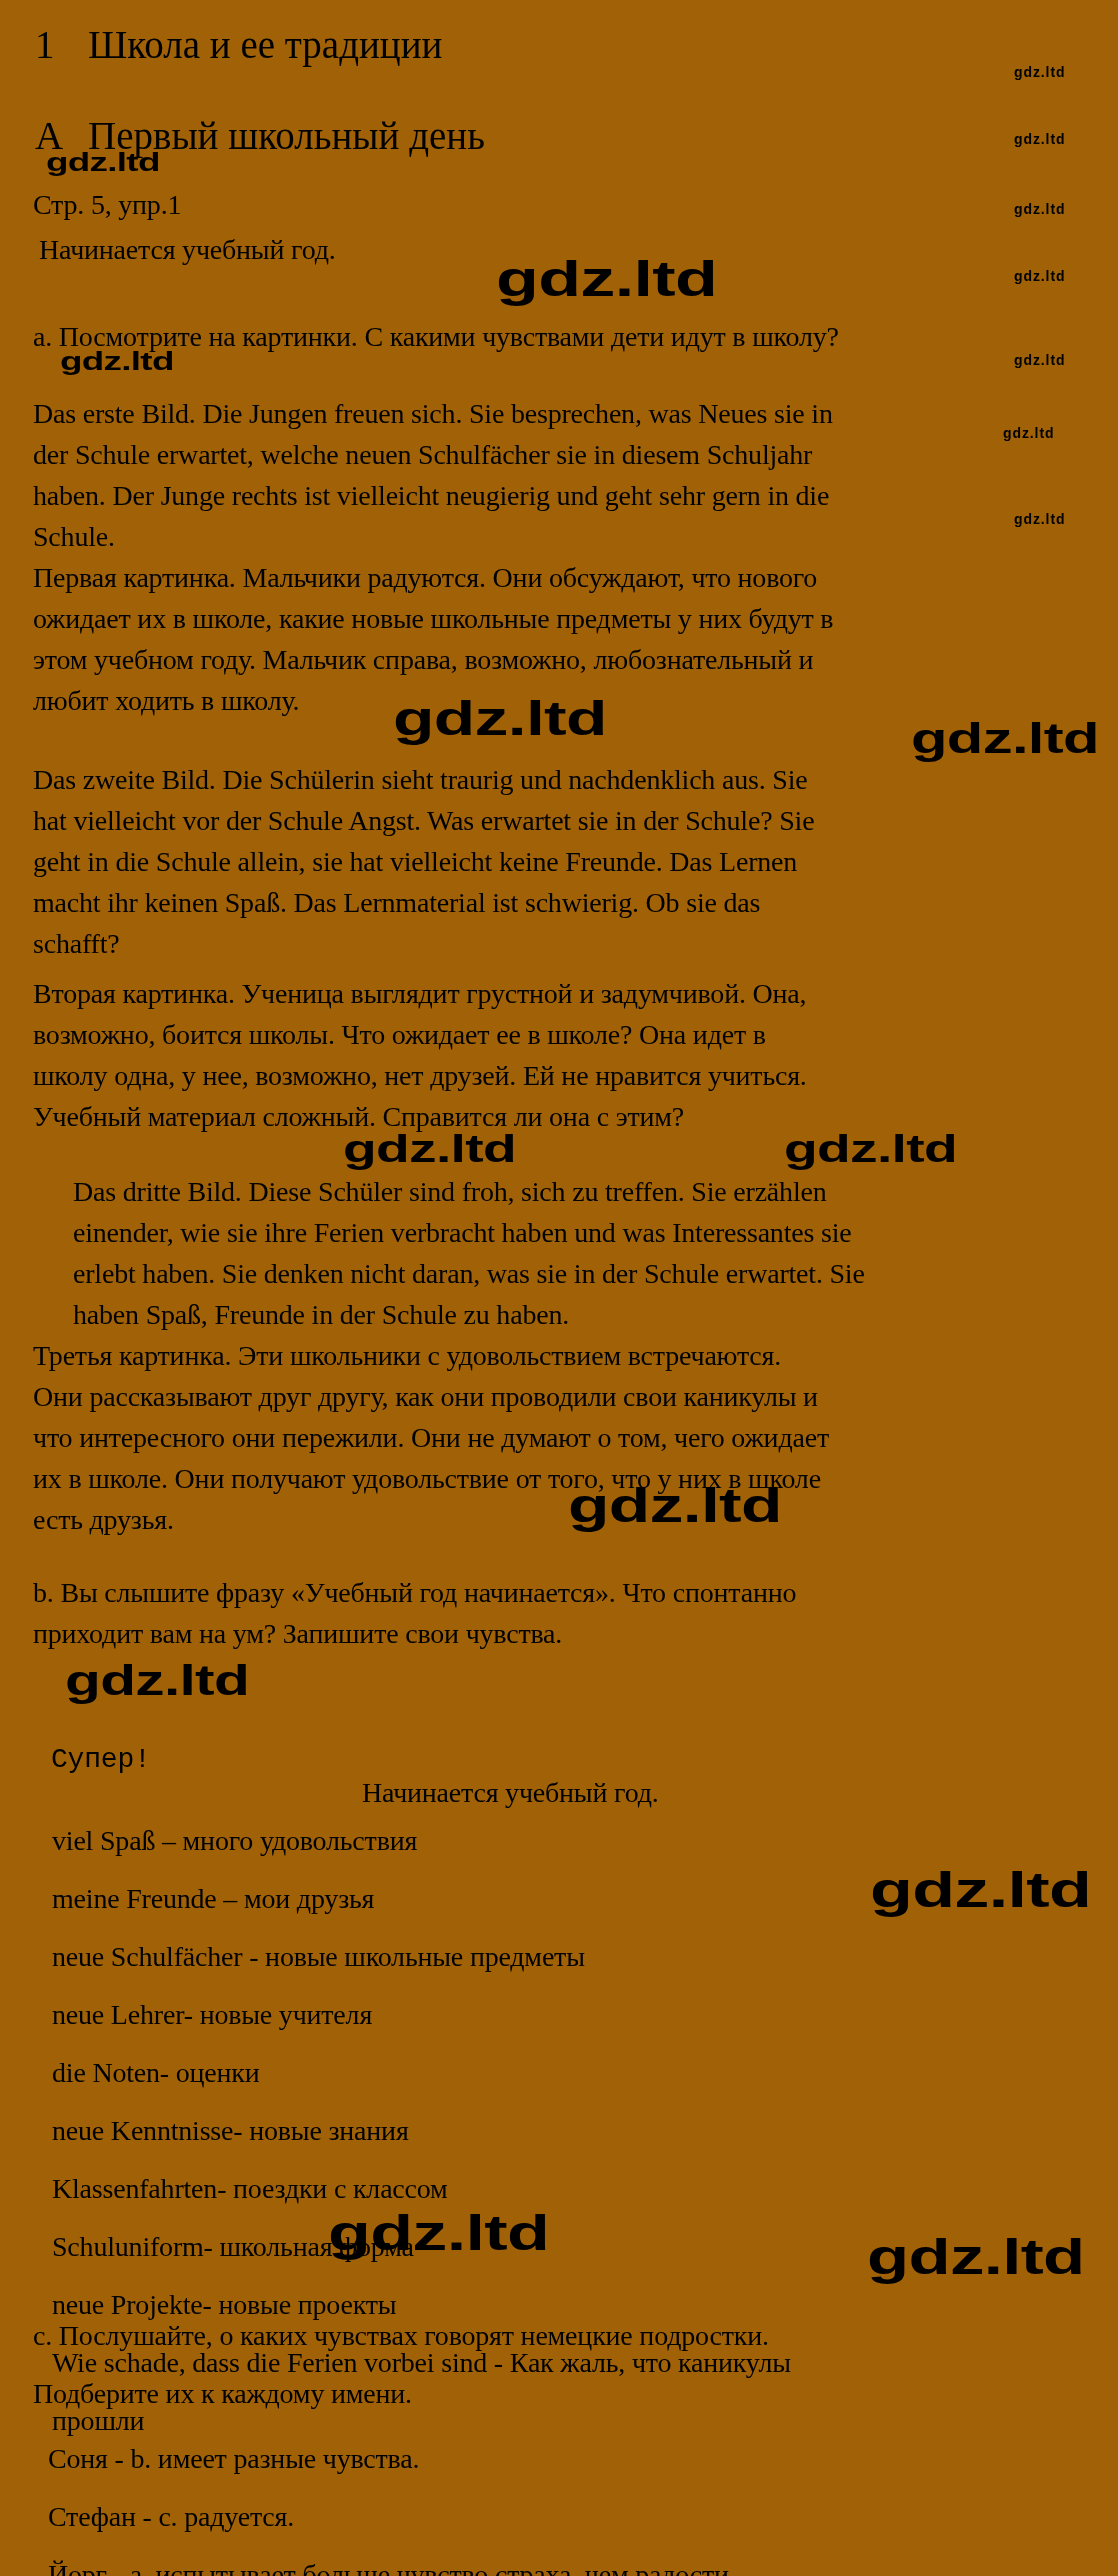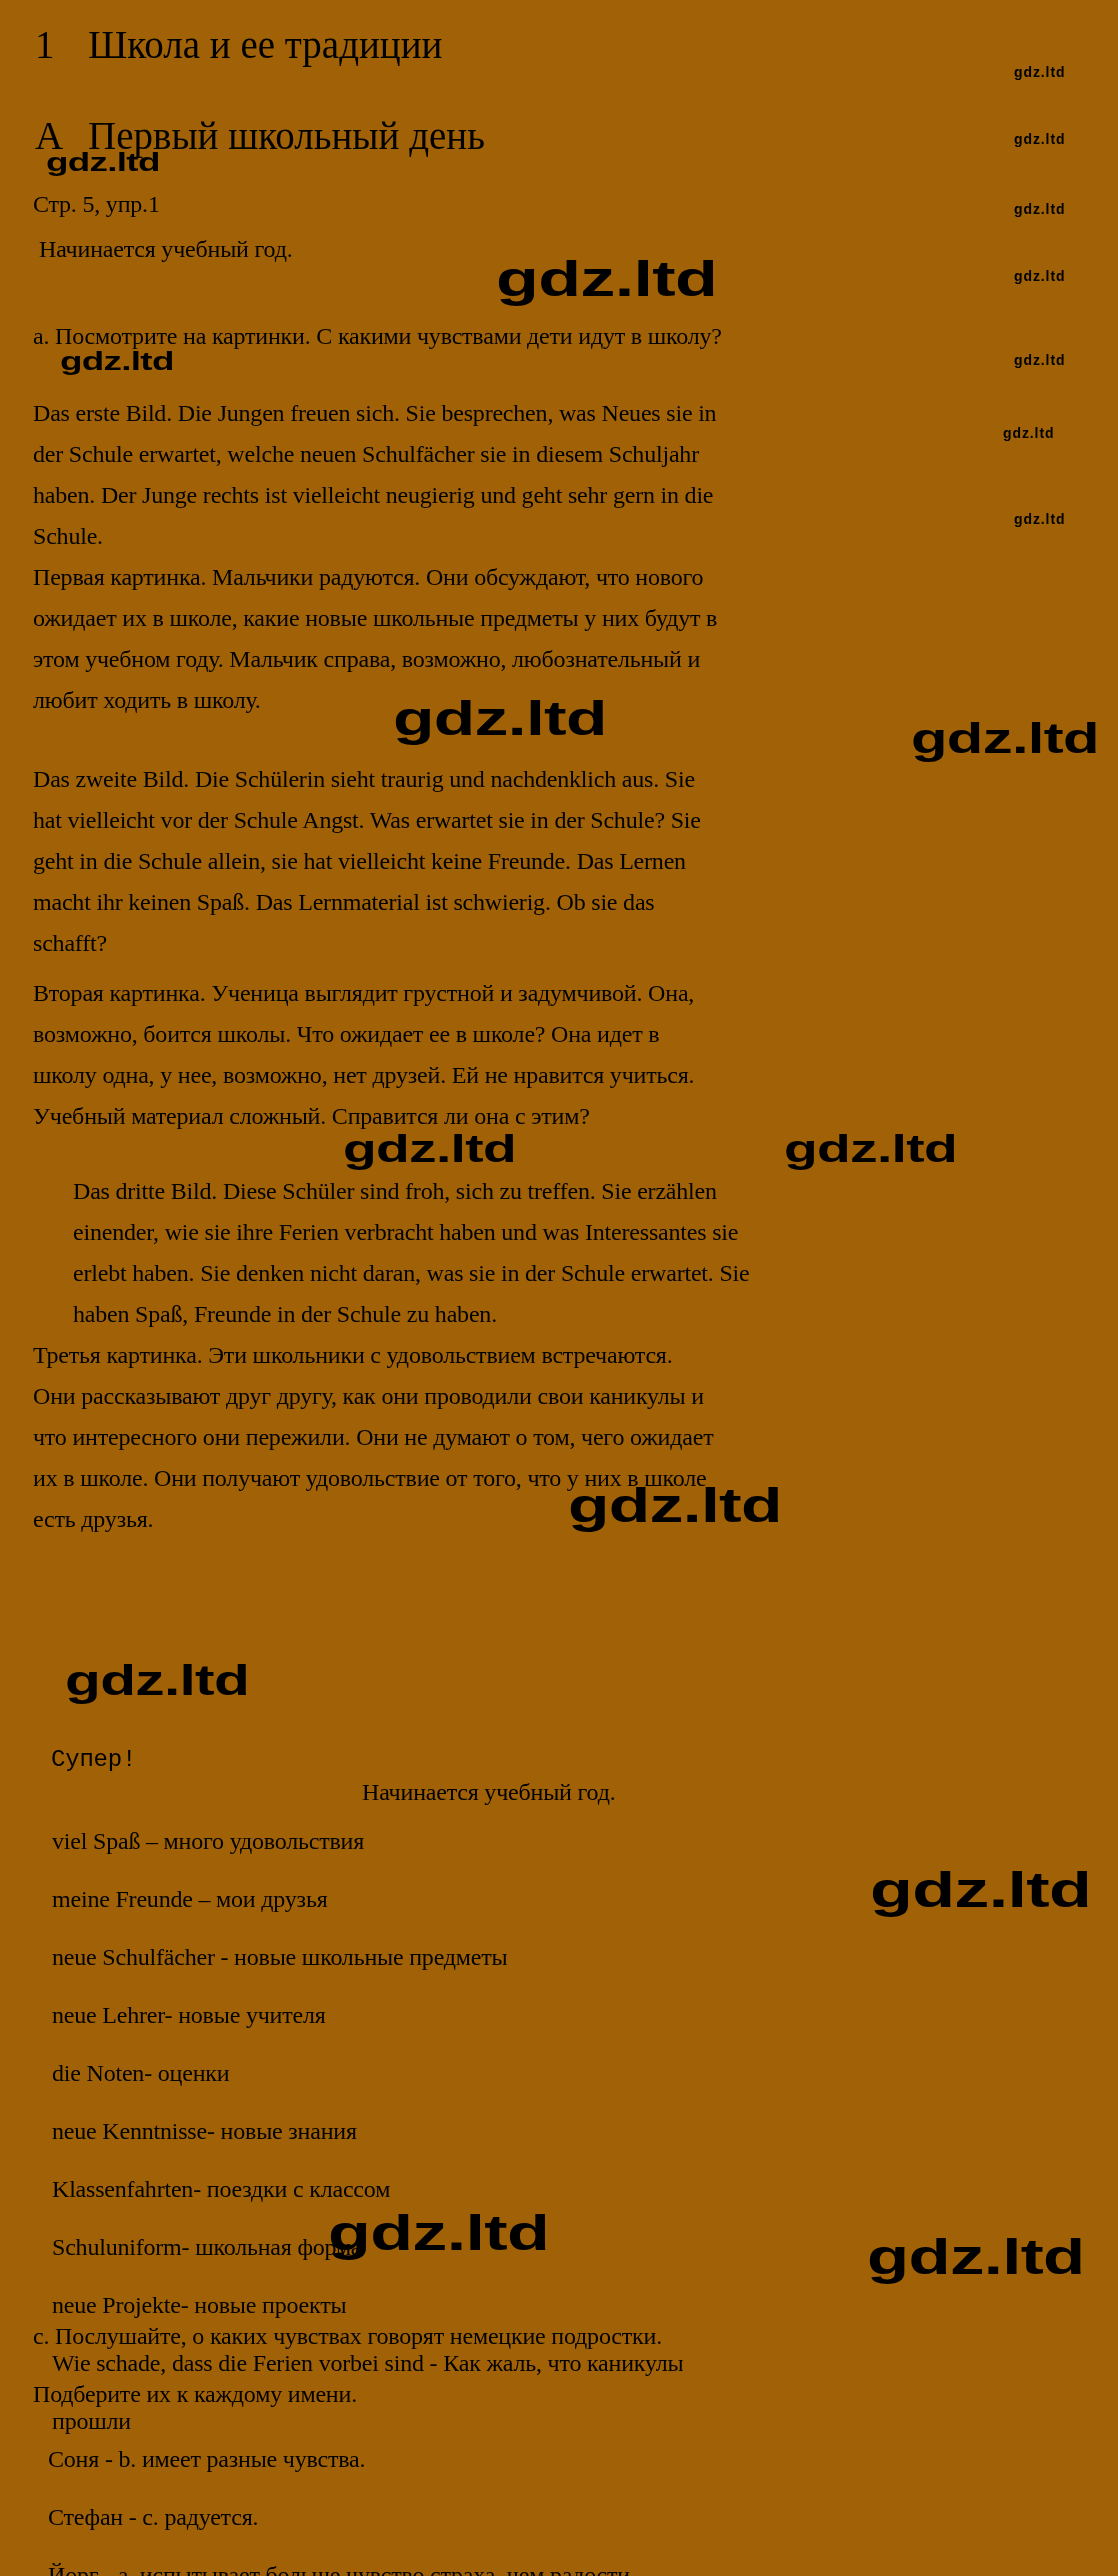--- a/index.html
+++ b/index.html
@@ -9,21 +9,21 @@
     height: 2576px;
     background: #a16207;
     color: #000000;
     font-family: "Liberation Serif", serif;
     overflow: hidden;
   }
   
   .t {
     position: absolute;
     white-space: pre-line;
-    font-size: 24px;
+    font-size: 28px;
     line-height: 41px;
     letter-spacing: -0.2px;
   }
   .lh68 { line-height: 58px; }
   
   .h {
     position: absolute;
     font-size: 39px;
     line-height: 43px;
     white-space: nowrap;
@@ -106,20 +106,22 @@
 erlebt haben. Sie denken nicht daran, was sie in der Schule erwartet. Sie
 haben Spaß, Freunde in der Schule zu haben.</div>
   <div class="t" style="left:33px; top:1335px;">Третья картинка. Эти школьники с удовольствием встречаются.
 Они рассказывают друг другу, как они проводили свои каникулы и
 что интересного они пережили. Они не думают о том, чего ожидает
 их в школе. Они получают удовольствие от того, что у них в школе
 есть друзья.</div>
 
   <div class="wm" style="left:568px; top:1483px; font-size:59px;">gdz.ltd</div>
 
+  <div class="t" style="left:33px; top:1572px;">b. Вы слышите фразу «Учебный год начинается». Что спонтанно
+приходит вам на ум? Запишите свои чувства.</div>
 
   <div class="wm" style="left:65px; top:1661px; font-size:51px;">gdz.ltd</div>
 
   <div class="t" style="left:51px; top:1739px;font-family:Liberation Mono, monospace;">Супер!</div>
   <div class="t" style="left:362px; top:1772px;">Начинается учебный год.</div>
   <div class="t lh68" style="left:52px; top:1812px;">viel Spaß – много удовольствия
 meine Freunde – мои друзья
 neue Schulfächer - новые школьные предметы
 neue Lehrer- новые учителя
 die Noten- оценки

